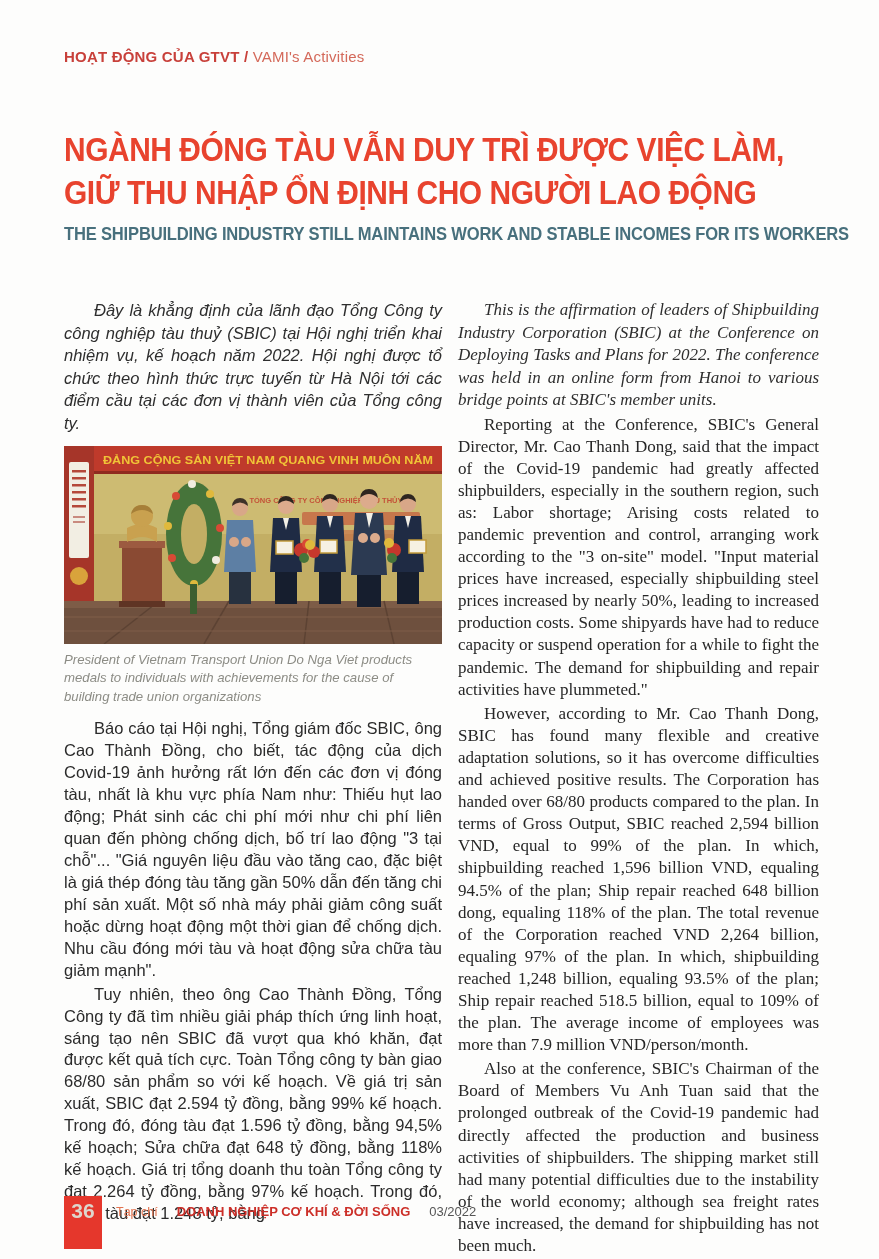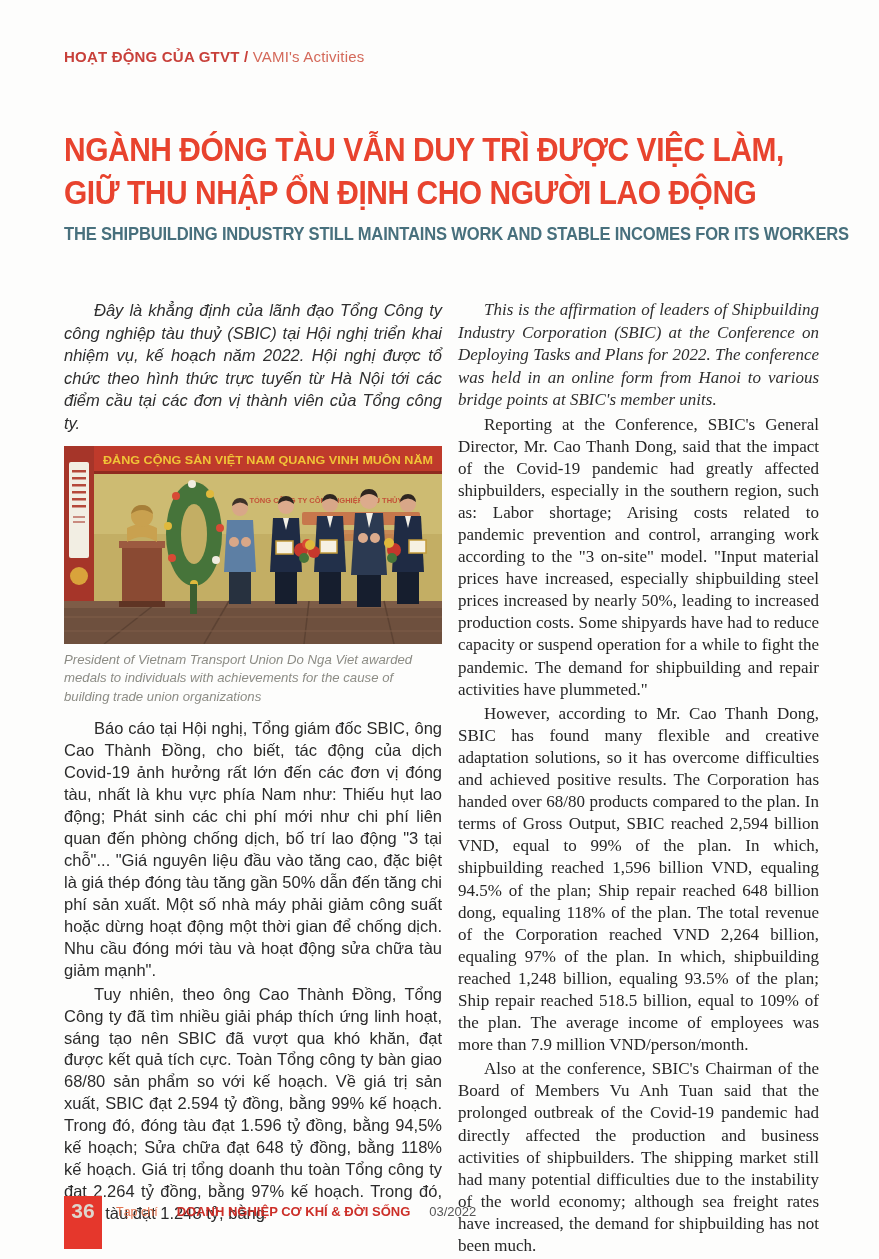--- a/index.html
+++ b/index.html
@@ -208,21 +208,21 @@
               <path d="M331 70 h26 l3 56 h-32 z" fill="#1f2b44"></path>
               <polygon points="341,70 347,70 344,82" fill="#f2efe6"></polygon>
               <rect x="333" y="126" width="22" height="32" fill="#161e2e"></rect>
               <rect x="345" y="94" width="17" height="13" fill="#f6f1e2" stroke="#c29a3a" stroke-width="1.5"></rect>
               <circle cx="330" cy="104" r="7" fill="#c6372c"></circle>
                 <circle cx="325" cy="97" r="5" fill="#e0b93c"></circle>
                 <circle cx="328" cy="112" r="5" fill="#46743a"></circle>
             </g>
           </svg>
           <figcaption>
-            <div>President of Vietnam Transport Union Do Nga Viet awarded medals to individuals with achievements for the cause of building trade union organizations</div>
+            <div>President of Vietnam Transport Union Do Nga Viet products medals to individuals with achievements for the cause of building trade union organizations</div>
           </figcaption>
         </figure>
 
         <div class="body-vi">
           <p>Báo cáo tại Hội nghị, Tổng giám đốc SBIC, ông Cao Thành Đồng, cho biết, tác động của dịch Covid-19 ảnh hưởng rất lớn đến các đơn vị đóng tàu, nhất là khu vực phía Nam như: Thiếu hụt lao động; Phát sinh các chi phí mới như chi phí liên quan đến phòng chống dịch, bố trí lao động "3 tại chỗ"... "Giá nguyên liệu đầu vào tăng cao, đặc biệt là giá thép đóng tàu tăng gần 50% dẫn đến tăng chi phí sản xuất. Một số nhà máy phải giảm công suất hoặc dừng hoạt động một thời gian để chống dịch. Nhu cầu đóng mới tàu và hoạt động sửa chữa tàu giảm mạnh".</p>
           <p>Tuy nhiên, theo ông Cao Thành Đồng, Tổng Công ty đã tìm nhiều giải pháp thích ứng linh hoạt, sáng tạo nên SBIC đã vượt qua khó khăn, đạt được kết quả tích cực. Toàn Tổng công ty bàn giao 68/80 sản phẩm so với kế hoạch. Về giá trị sản xuất, SBIC đạt 2.594 tỷ đồng, bằng 99% kế hoạch. Trong đó, đóng tàu đạt 1.596 tỷ đồng, bằng 94,5% kế hoạch; Sửa chữa đạt 648 tỷ đồng, bằng 118% kế hoạch. Giá trị tổng doanh thu toàn Tổng công ty đạt 2.264 tỷ đồng, bằng 97% kế hoạch. Trong đó, đóng tàu đạt 1.248 tỷ, bằng</p>
         </div>
       </div>
 
       <div class="col-right">

